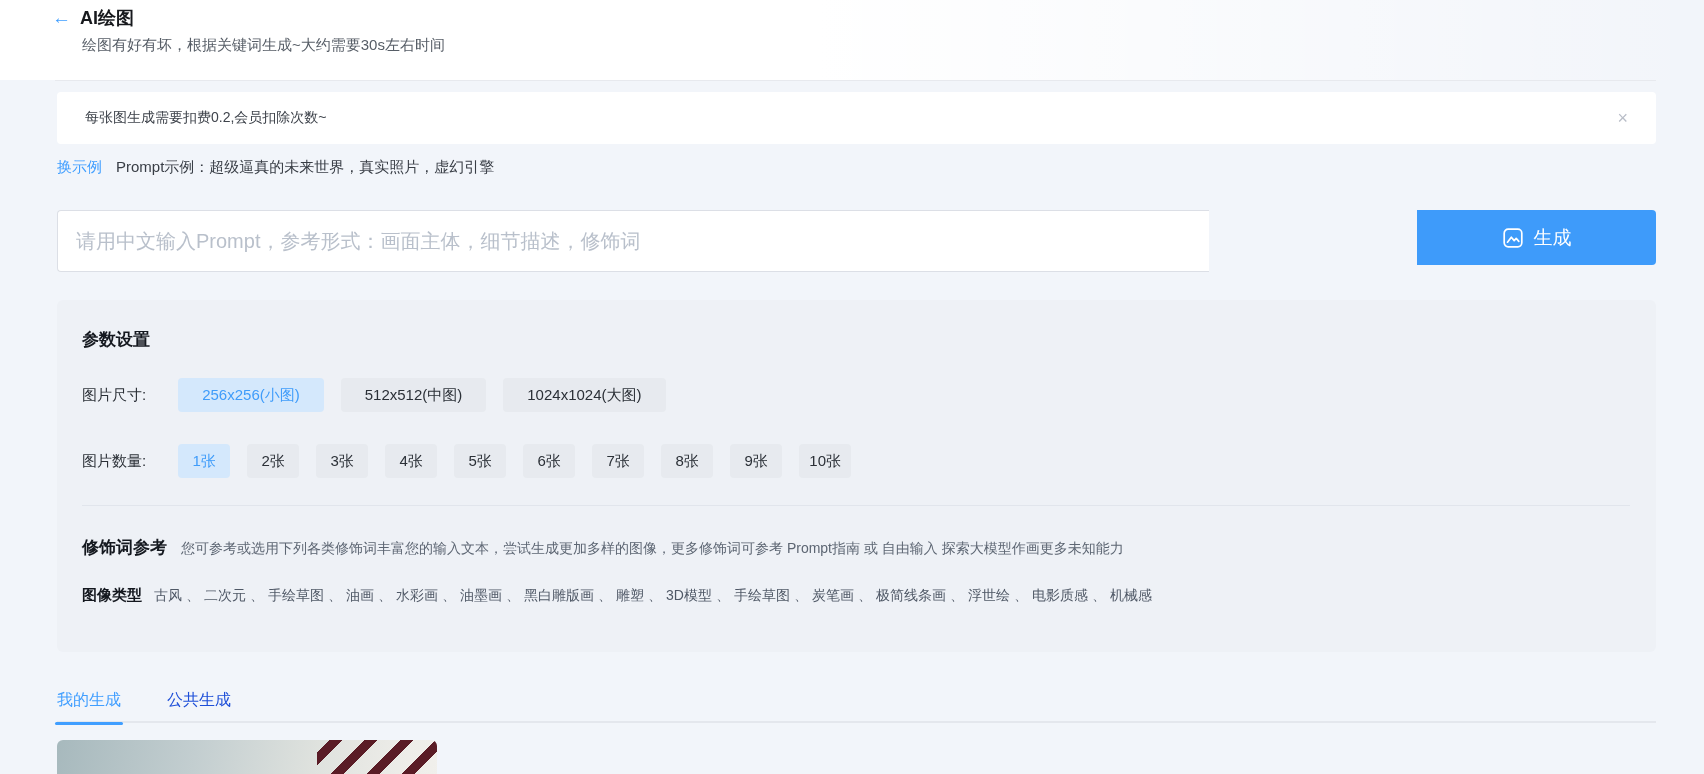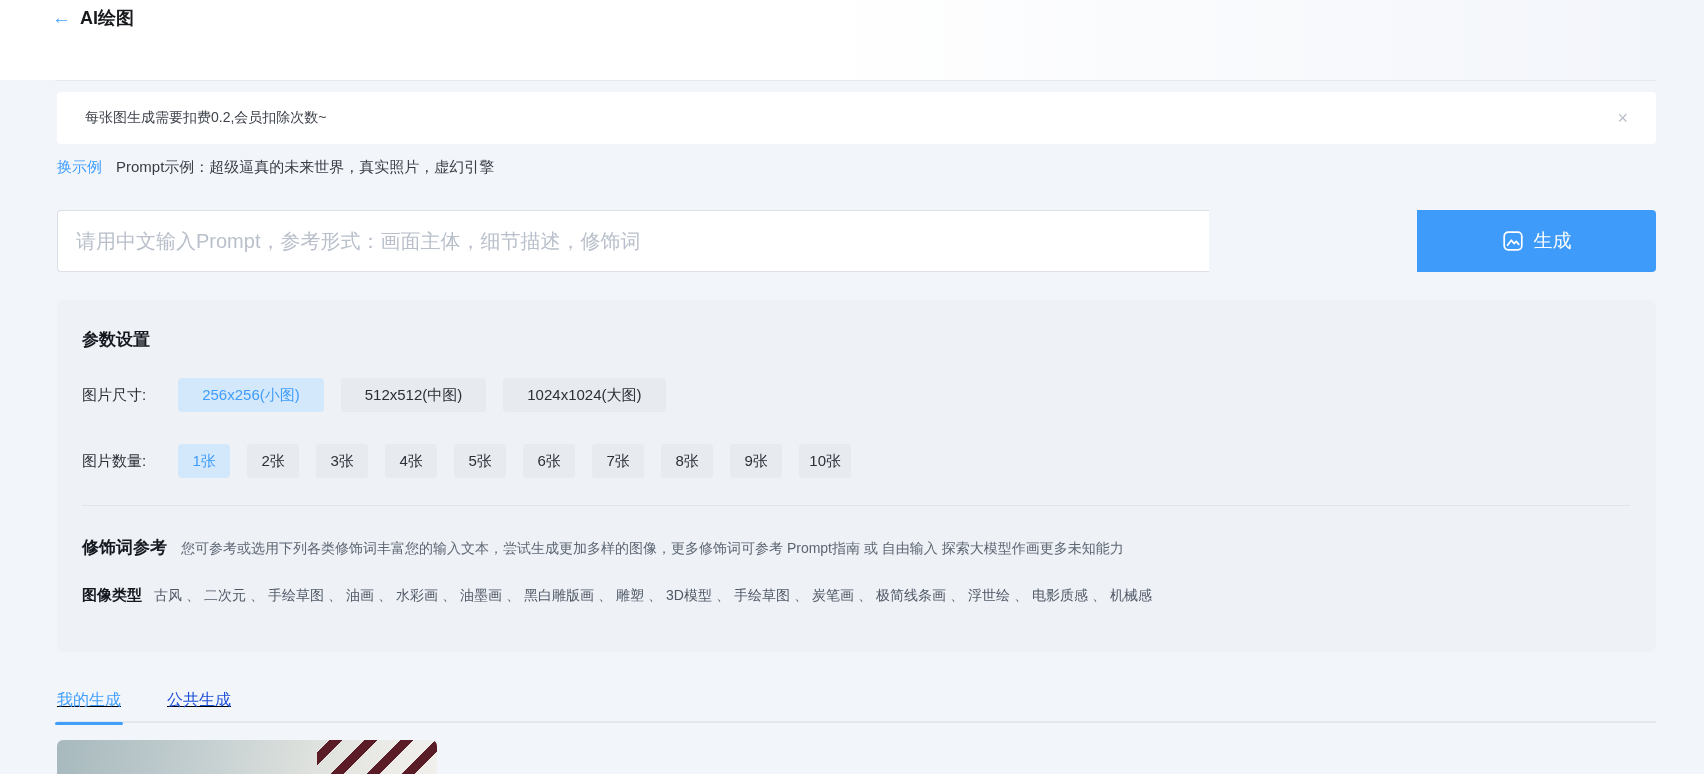--- a/index.html
+++ b/index.html
@@ -36,21 +36,21 @@
 
   
   .prompt-input{
     left:57px;top:210px;width:1152px;height:62px;box-sizing:border-box;
     border:1px solid #dcdfe6;border-right:none;border-radius:4px 0 0 4px;
     background:#fff;padding:0 18px;font-size:20px;color:#333;outline:none;
     font-family:"Liberation Sans","DejaVu Sans",sans-serif;
   }
   .prompt-input::placeholder{color:#b9c0cb;}
   .generate-btn{
-    left:1417px;top:210px;width:239px;height:62px;border:none;cursor:pointer;
+    left:1417px;top:210px;width:239px;height:55px;border:none;cursor:pointer;
     background:#3e9bfa;border-radius:0 4px 4px 0;color:#fff;font-size:19px;
     display:flex;align-items:center;justify-content:center;gap:10px;
     font-family:"Liberation Sans","DejaVu Sans",sans-serif;
   }
   .generate-btn svg{display:block;}
 
   
   .panel{
     left:57px;top:300px;width:1599px;height:352px;background:#eef1f6;border-radius:6px;
     box-sizing:border-box;
@@ -80,39 +80,40 @@
 
   
   .tabs{left:57px;top:690px;display:flex;gap:46px;}
   .tab{font-size:16px;color:#1d4ed8;cursor:pointer;padding-bottom:14px;position:relative;}
   .tab.active{color:#409eff;}
   .tab.active::after{
     content:"";position:absolute;left:-2px;right:-2px;bottom:0;height:3px;
     background:#409eff;border-radius:2px;
   }
   .tab-track{left:57px;top:721px;width:1599px;height:2px;background:#e4e7ed;}
-  .tabs{z-index:2;text-decoration:underline;}
+  .tabs{z-index:2;}
 
   
   .gen-image{
     left:57px;top:740px;width:380px;height:130px;border-radius:6px;overflow:hidden;
     background:linear-gradient(100deg,#a7b9bd 0%,#c3ced0 35%,#dfe2de 65%,#eeede9 88%,#f2f1ed 100%);
     cursor:pointer;
   }
   .gen-image .stripes{
     position:absolute;right:-10px;top:-10px;bottom:-10px;width:130px;
     background:repeating-linear-gradient(135deg,transparent 0 16px,#5a1c26 16px 25px);
   }
 </style>
 </head>
 <body>
 
 <div class="abs header">
   <span class="abs back">←</span>
   <div class="abs page-title">AI绘图</div>
+  <div class="abs page-subtitle">绘图有好有坏，根据关键词生成~大约需要30s左右时间</div>
 </div>
 <div class="abs header-divider"></div>
 
 <div class="abs notice">
   <span class="notice-text">每张图生成需要扣费0.2,会员扣除次数~</span>
   <span class="notice-close">×</span>
 </div>
 
 <div class="abs example-row">
   <span class="example-link">换示例</span>

